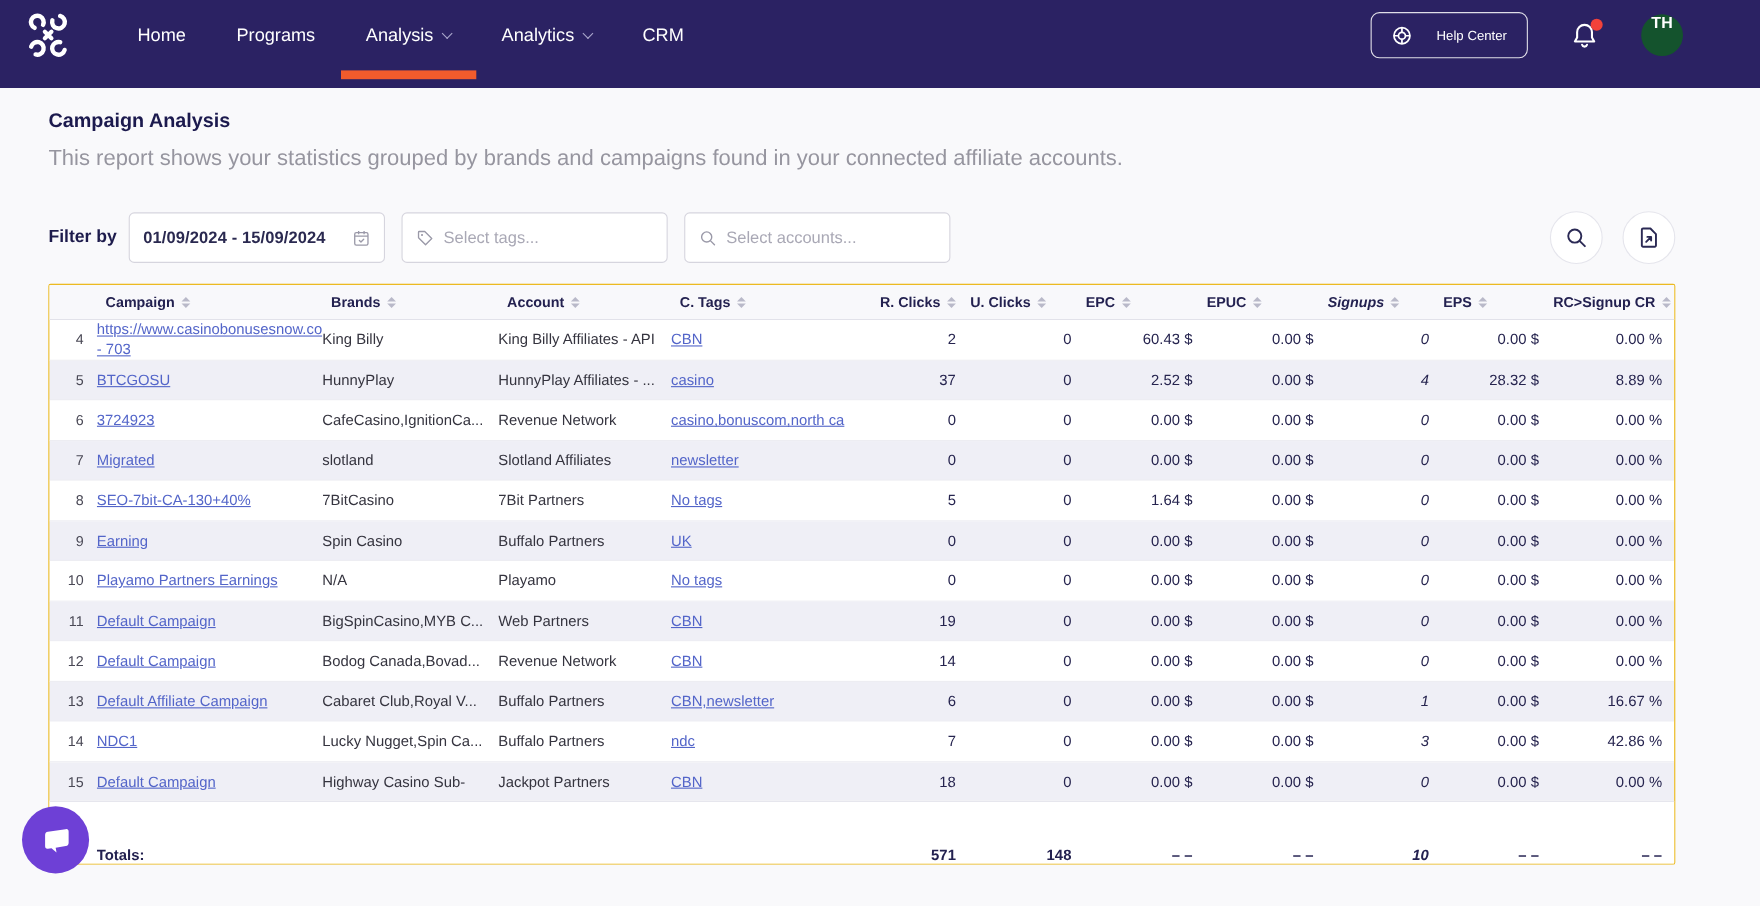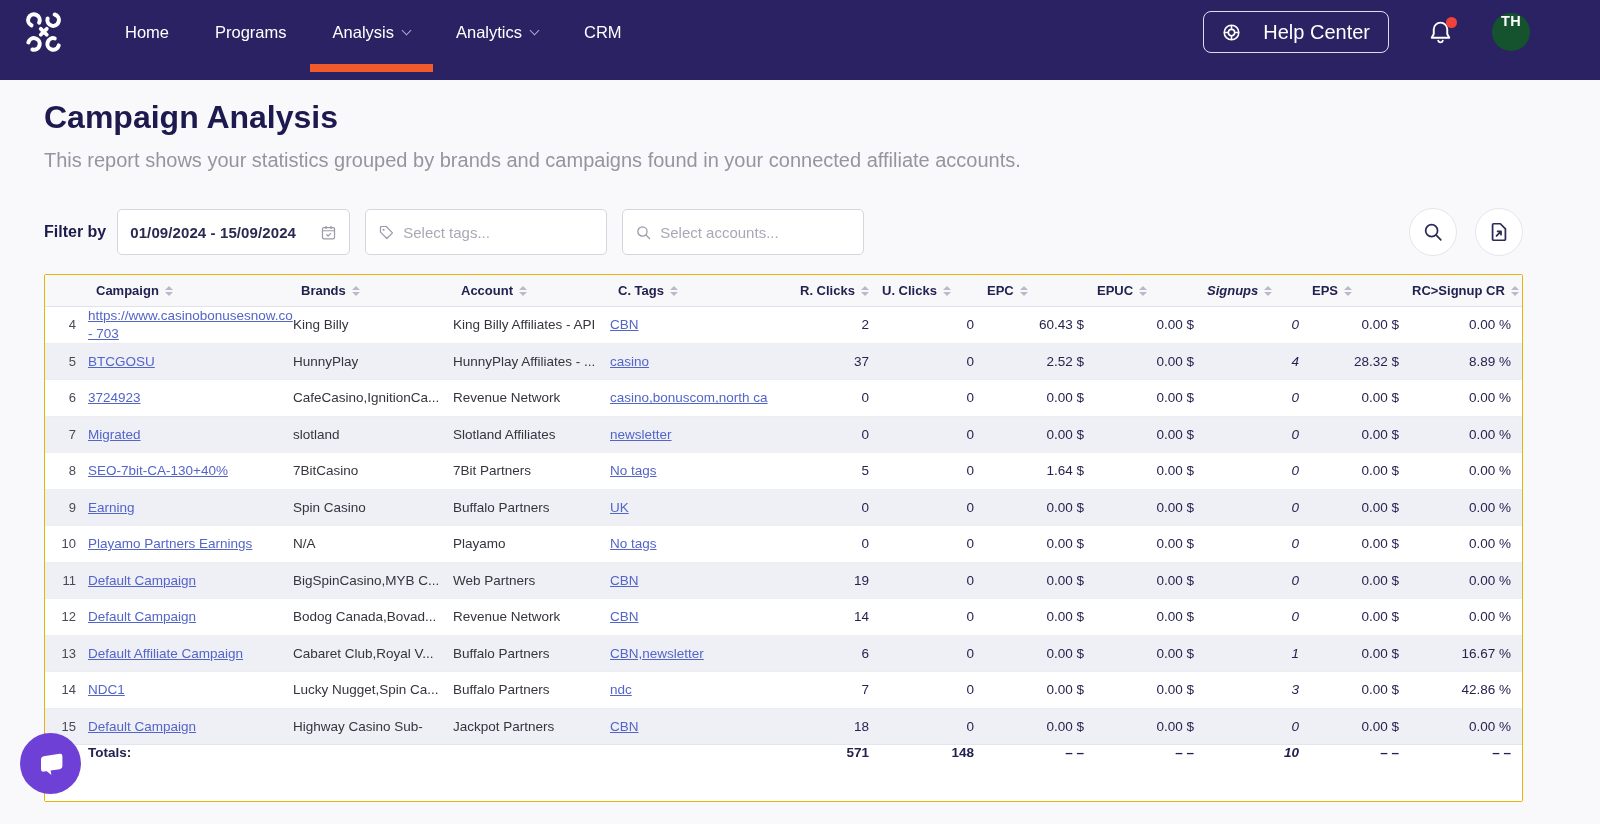--- a/index.html
+++ b/index.html
@@ -28,37 +28,37 @@
     margin-left: 9px; margin-top: -3px;
   }
   .nav-item.active::after {
     content: ""; position: absolute; left: 0; right: 0; bottom: 0; height: 8px;
     background: #f15b2c;
   }
   .nav-right { margin-left: auto; display: flex; align-items: center; gap: 38px; }
   .help-btn {
     display: flex; align-items: center; gap: 22px; height: 42px; padding: 0 18px;
     border: 1px solid rgba(255,255,255,.85); border-radius: 8px; background: transparent;
-    color: #fff; font-size: 20px; font-weight: 500; cursor: pointer;
+    color: #fff; font-size: 12px; font-weight: 500; cursor: pointer;
     font-family: inherit;
   }
   .bell-wrap { position: relative; cursor: pointer; display: flex; }
   .bell-dot {
     position: absolute; top: -2px; right: -3px; width: 11px; height: 11px;
     border-radius: 50%; background: #f2423a;
   }
   .avatar {
     width: 38px; height: 38px; border-radius: 50%; background: #14532d;
     color: #fff; font-size: 14.5px; font-weight: 700; display: flex;
     align-items: flex-start; justify-content: center; cursor: pointer; letter-spacing: .3px;
   }
 
   
   .main { padding: 0 0 0 44px; }
-  .page-title { margin-top: 19px; font-size: 32px; font-weight: 700; color: #1c1a4e; }
+  .page-title { margin-top: 19px; font-size: 18px; font-weight: 700; color: #1c1a4e; }
   .page-subtitle { margin-top: 13px; font-size: 20px; color: #96959f; }
 
   
   .filter-row { margin-top: 36px; display: flex; align-items: center; width: 1479px; }
   .filter-label { font-size: 16px; font-weight: 700; color: #1d1b4c; margin-right: 11px; }
   .input {
     height: 46px; border: 1px solid #d6d5de; border-radius: 5px; background: #fff;
     display: flex; align-items: center; padding: 0 12px; margin-right: 15px;
   }
   .input input {
@@ -117,21 +117,21 @@
   .col-epc { width: 110px; flex: none; }
   .col-epuc { width: 110px; flex: none; }
   .col-signups { width: 105px; flex: none; font-style: italic; }
   .col-eps { width: 100px; flex: none; }
   .col-rc_cr { width: 112px; flex: none; }
   .col-u { flex: 1; overflow: hidden; }
   .td.right, .th.right { padding-right: 13px; }
   .td.right { color: #26244f; }
   .th.col-campaign, .th.col-brands, .th.col-account, .th.col-ctags { padding-left: 8px; }
 
-  .totals-row { display: flex; align-items: flex-start; height: 57px; background: #fff;
+  .totals-row { display: flex; align-items: flex-end; height: 57px; background: #fff;
     border-top: 1px solid #e4e4ec; }
   .totals-row .td { font-weight: 700; color: #232150; font-size: 13.5px; }
 
   
   .chat-fab {
     position: absolute; left: 20px; top: 733px; width: 61px; height: 61px;
     border-radius: 50%; background: #6e40d6; display: flex; align-items: center;
     justify-content: center; cursor: pointer; z-index: 20;
   }
 </style>

